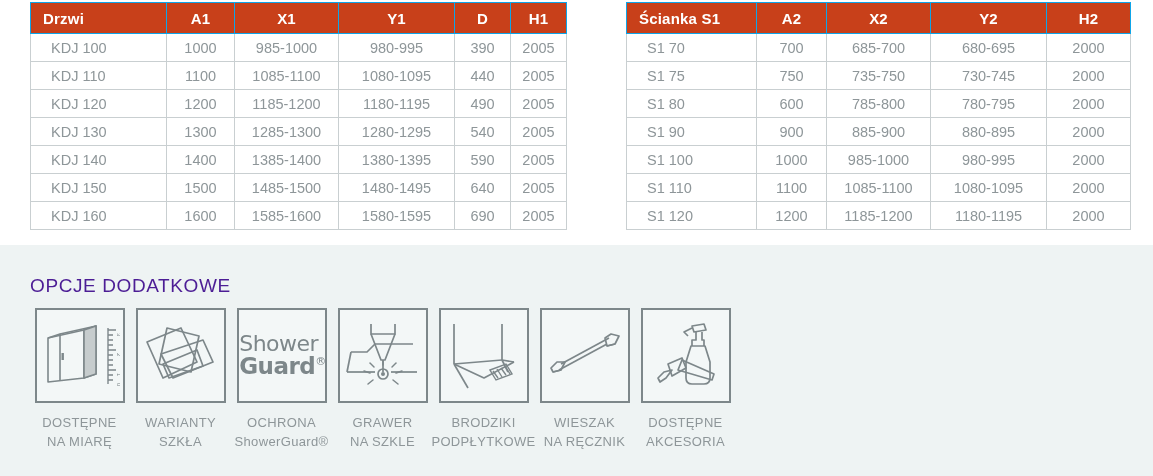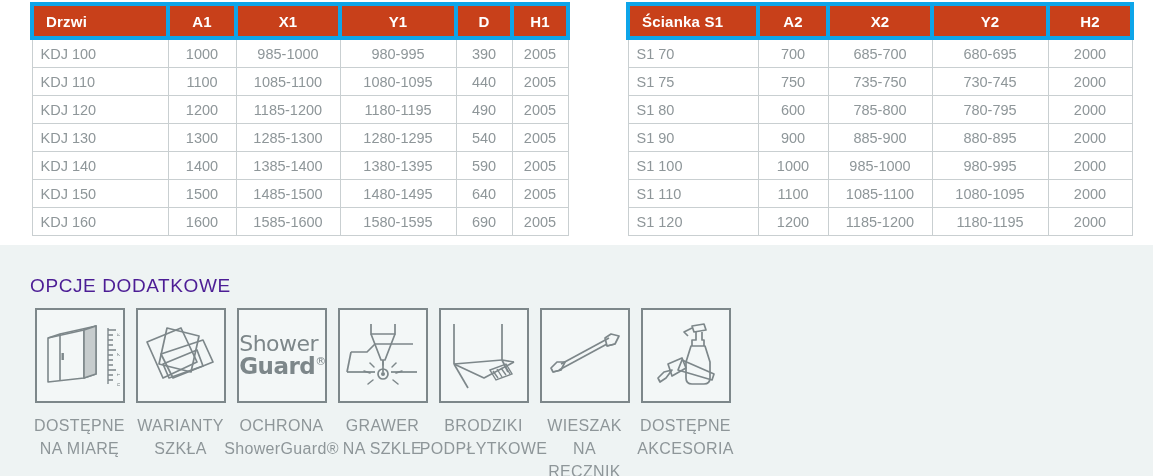--- a/index.html
+++ b/index.html
@@ -31,42 +31,42 @@
     table-layout: fixed;
     background: #ffffff;
   }
   .spec-table th {
     background: #c8401a;
     color: #ffffff;
     font-size: 15px;
     font-weight: bold;
     height: 30px;
     padding: 0 8px;
-    border: 4px solid #0ea5e9;
+    border: 1px solid #0ea5e9;
     text-align: center;
     letter-spacing: 0.2px;
     white-space: nowrap;
   }
   .spec-table th.left {
     text-align: left;
     padding-left: 12px;
   }
   .spec-table td {
     border: 1px solid #c9cfd1;
     height: 27px;
     font-size: 14.5px;
     color: #8e9699;
     text-align: center;
     padding: 0 6px;
     white-space: nowrap;
     background: #ffffff;
   }
   .spec-table td.left {
     text-align: left;
-    padding-left: 8px;
+    padding-left: 20px;
   }
 
   
   #table-doors { left: 30px; top: 2px; width: 536px; }
   #table-doors col.c0 { width: 136px; }
   #table-doors col.c1 { width: 68px; }
   #table-doors col.c2 { width: 104px; }
   #table-doors col.c3 { width: 116px; }
   #table-doors col.c4 { width: 56px; }
   #table-doors col.c5 { width: 56px; }
@@ -117,21 +117,21 @@
     border: 2px solid #7d878a;
     box-sizing: border-box;
     background: #f3f7f7;
     display: flex;
     align-items: center;
     justify-content: center;
   }
   .option-box svg { display: block; }
   .option-label {
     margin-top: 11px;
-    font-size: 16px;
+    font-size: 13px;
     color: #8e9699;
     text-align: center;
     line-height: 1.45;
     letter-spacing: 0.35px;
     white-space: pre-line;
   }
   .sg-logo {
     font-family: "DejaVu Sans", sans-serif;
     color: #7d878a;
     line-height: 0.98;

